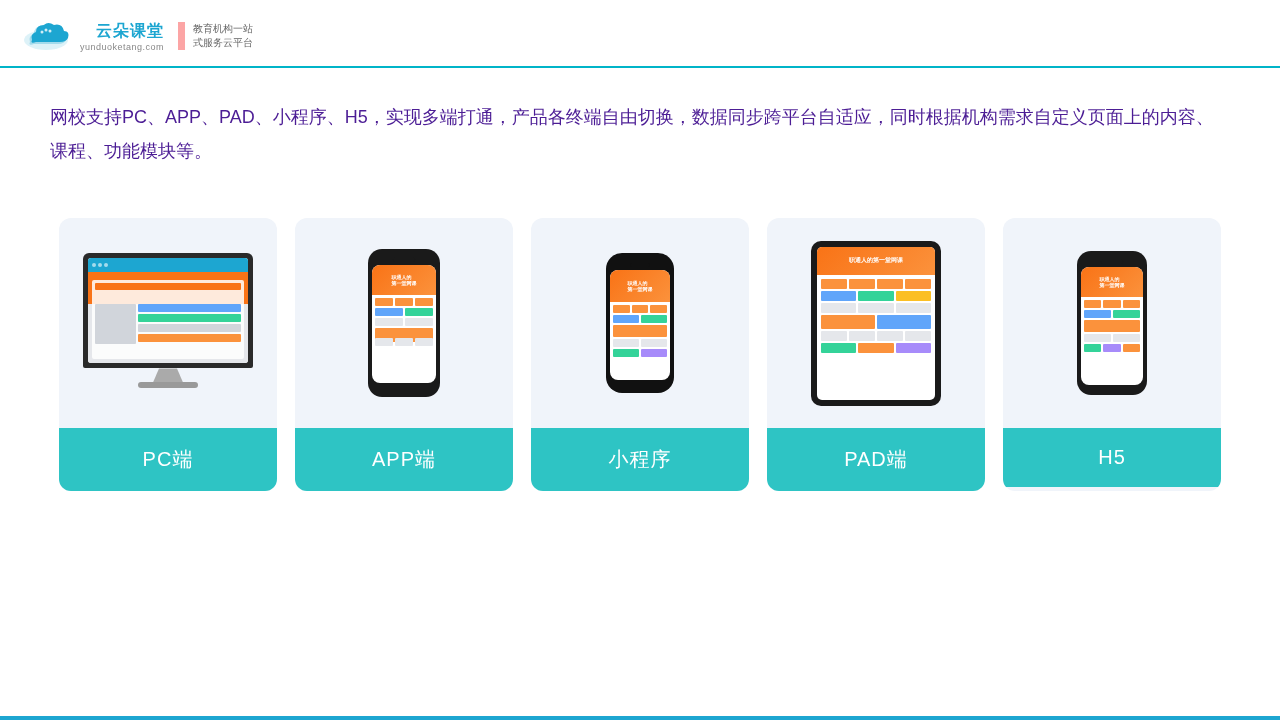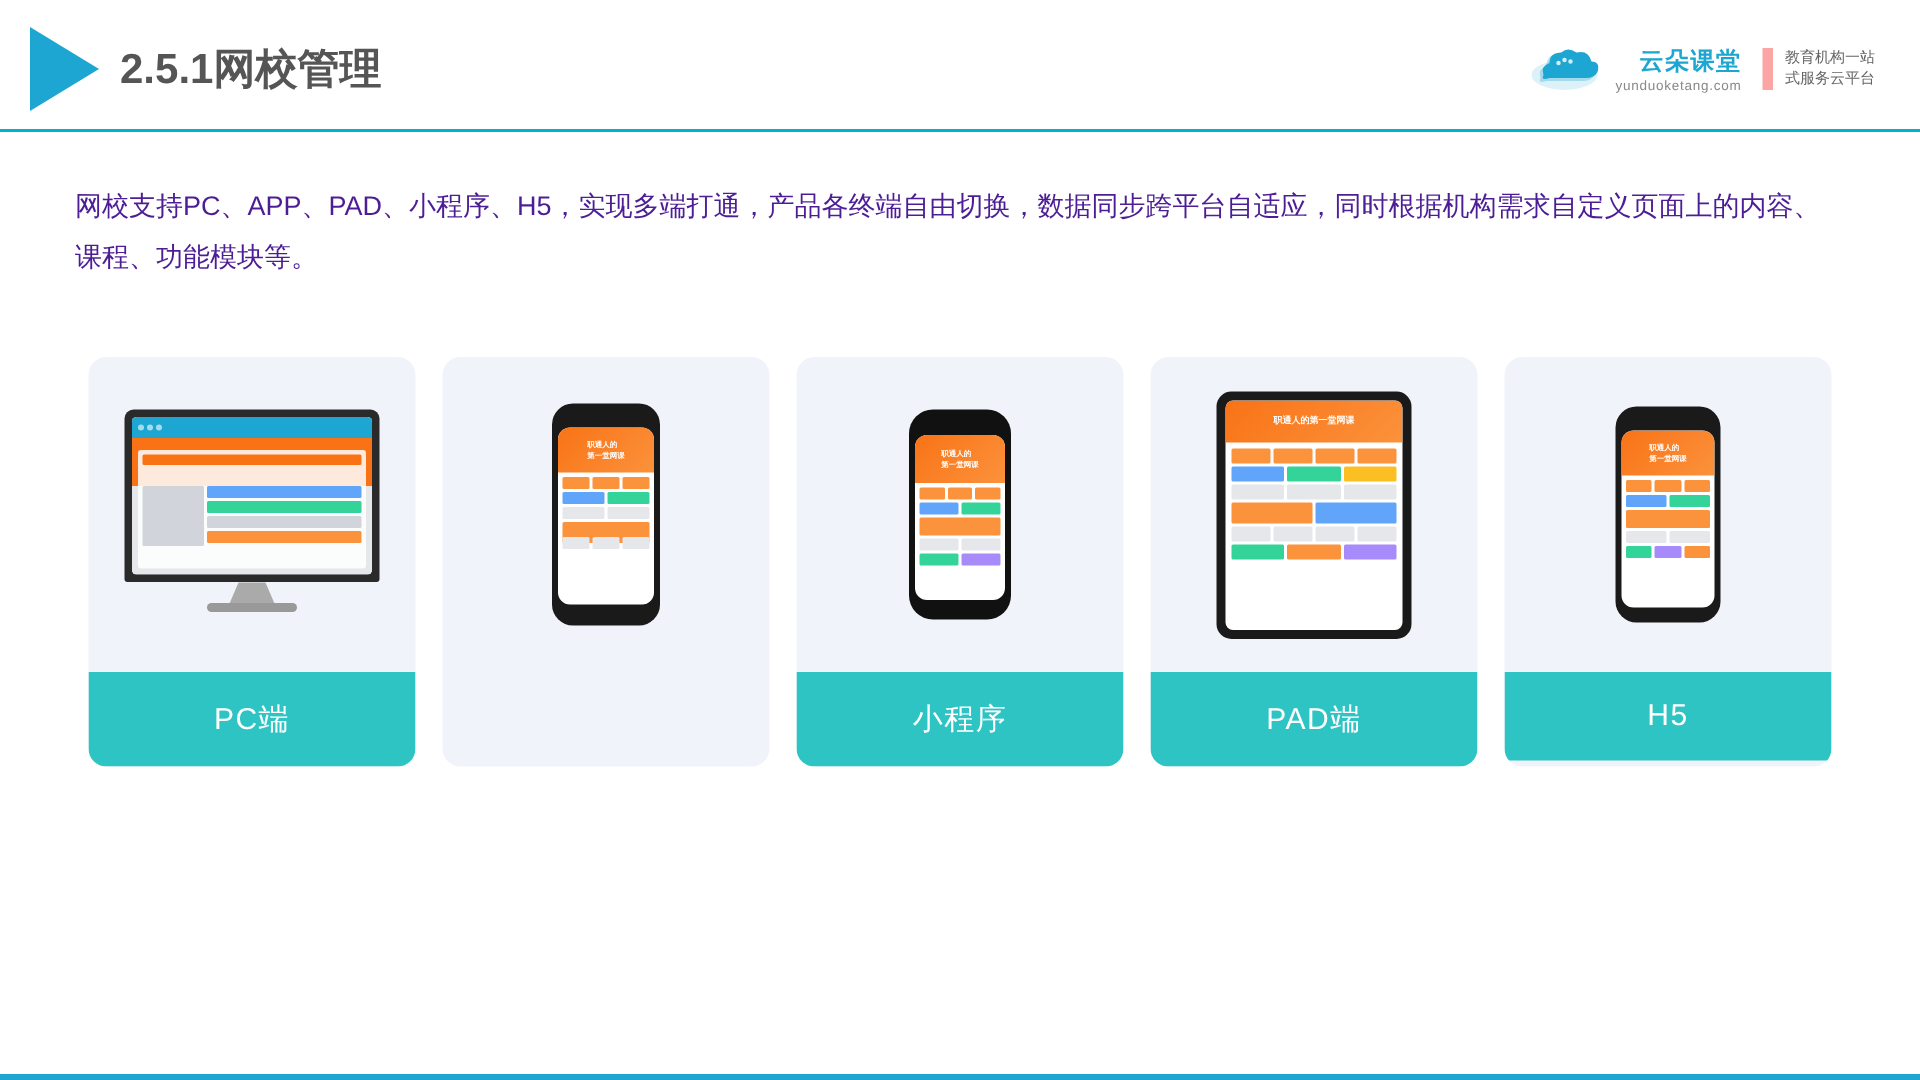--- a/index.html
+++ b/index.html
@@ -338,26 +338,20 @@
       left: 0;
       right: 0;
       height: 4px;
       background: #1da6d1;
     }
   </style>
 </head>
 <body>
 
 <div class="header">
-  <div class="header-left">
-    <div class="play-icon"></div>
-    <div class="header-title">
-      <span>2.5.1</span><span>网校管理</span>
-    </div>
-  </div>
   <div class="logo-area">
 
     <svg width="52" height="36" viewBox="0 0 52 36">
       <ellipse cx="26" cy="22" rx="22" ry="10" fill="#1da6d1" opacity="0.15"></ellipse>
       <path d="M10 24 Q8 18 14 16 Q14 8 22 8 Q26 4 32 8 Q40 6 42 14 Q48 14 46 22 Q44 26 38 26 L14 26 Q8 28 10 24Z" fill="#1da6d1" opacity="0.3"></path>
       <path d="M12 22 Q10 16 16 14 Q16 7 24 7 Q28 3 34 7 Q42 5 44 13 Q50 13 48 20 Q46 24 40 24 L16 24 Q10 26 12 22Z" fill="#1da6d1"></path>
 
       <circle cx="22" cy="14" r="1.5" fill="white" opacity="0.8"></circle>
       <circle cx="26" cy="12" r="1.5" fill="white" opacity="0.8"></circle>
       <circle cx="30" cy="13" r="1.5" fill="white" opacity="0.8"></circle>
@@ -434,20 +428,21 @@
             </div>
             <div class="phone-row">
               <div class="phone-cell phone-cell-gray"></div>
               <div class="phone-cell phone-cell-gray"></div>
               <div class="phone-cell phone-cell-gray"></div>
             </div>
           </div>
         </div>
       </div>
     </div>
+    <div class="card-label">APP端</div>
   </div>
 
   <div class="card">
     <div class="card-image-area">
       <div class="mini-phone">
         <div class="mini-phone-notch"></div>
         <div class="mini-phone-screen">
           <div class="phone-screen-top" style="height:32px;font-size:5px;">职通人的<br>第一堂网课</div>
           <div class="phone-screen-content">
             <div class="phone-row">

